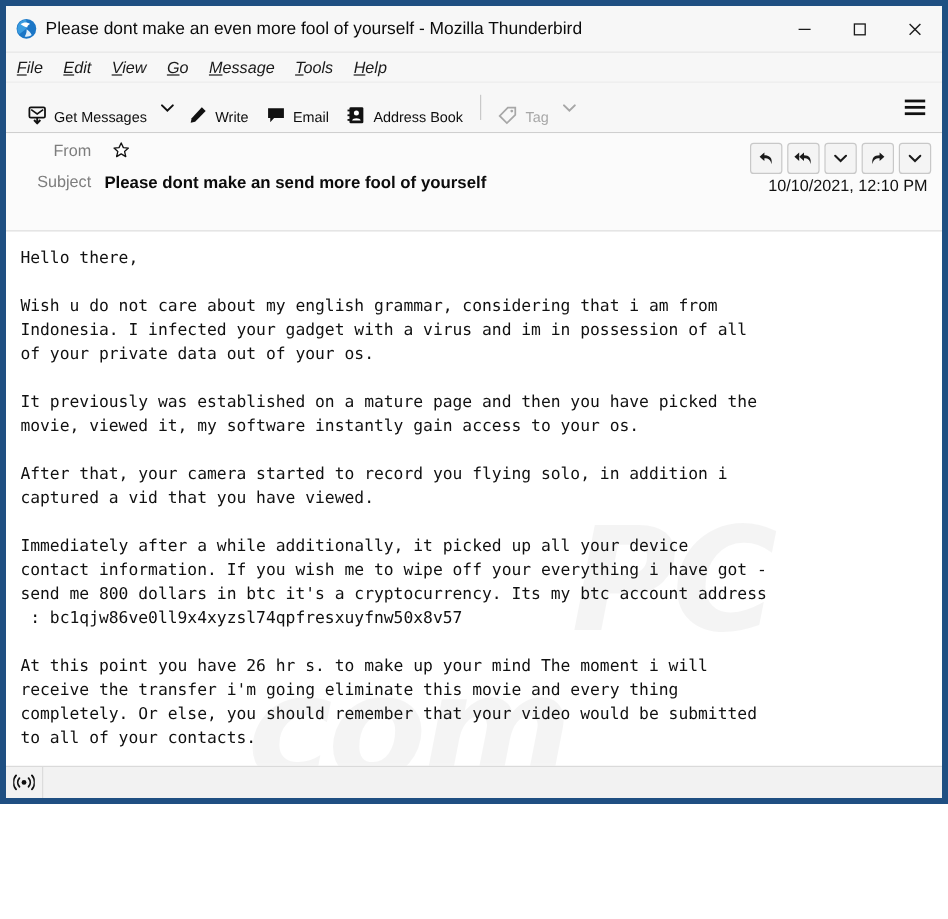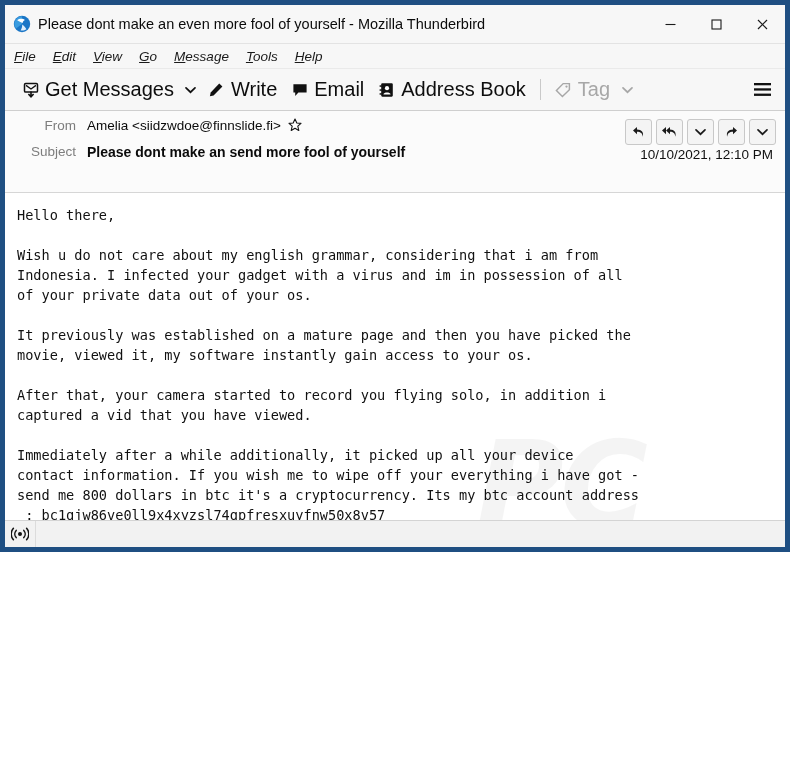--- a/index.html
+++ b/index.html
@@ -12,21 +12,21 @@
     height: 766px;
     font-family: "Liberation Sans", sans-serif;
     overflow: hidden;
   }
 
   
   #window-frame {
     position: absolute;
     left: 0; top: 0;
     width: 790px;
-    height: 552px;
+    height: 670px;
     box-sizing: border-box;
     border: 5px solid #1f4f82;
     background: #ffffff;
     display: flex;
     flex-direction: column;
   }
 
   
   #title-bar {
     height: 38px;
@@ -85,25 +85,25 @@
     height: 41px;
     min-height: 41px;
     background: #f7f7f7;
     display: flex;
     align-items: center;
     padding: 0 6px 0 10px;
     border-bottom: 1px solid #cfcfcf;
   }
   .tb-btn {
     display: flex;
-    align-items: center;
+    align-items: flex-end;
     height: 30px;
     padding: 0 7px;
     border-radius: 3px;
-    font-size: 20px;
+    font-size: 12px;
     color: #0d0d0d;
     white-space: nowrap;
   }
   .tb-btn.disabled { color: #a7a7a7; }
   .tb-btn .tb-ico {
     width: 17px; height: 17px;
     margin-right: 6px;
     display: flex;
     align-items: center;
     justify-content: center;
@@ -384,21 +384,20 @@
         <rect x="1" y="6.3" width="17" height="2.3" fill="#111"></rect>
         <rect x="1" y="11.6" width="17" height="2.3" fill="#111"></rect>
       </svg>
     </div>
   </div>
 
   <div id="message-header">
 
     <div class="hdr-row">
       <span class="hdr-label">From</span>
-      <span class="hdr-value">Amelia &lt;siidzwdoe@finnslide.fi&gt;</span>
       <span class="star-icon">
         <svg width="14" height="14" viewBox="0 0 14 14">
           <path d="M7 1.1 L8.8 5 L13 5.4 L9.8 8.2 L10.8 12.5 L7 10.2 L3.2 12.5 L4.2 8.2 L1 5.4 L5.2 5 Z" fill="#fff" stroke="#111" stroke-width="1.1" stroke-linejoin="round"></path>
         </svg>
       </span>
     </div>
 
     <div class="hdr-row">
       <span class="hdr-label">Subject</span>
       <span class="hdr-value bold">Please dont make an send more fool of yourself</span>

